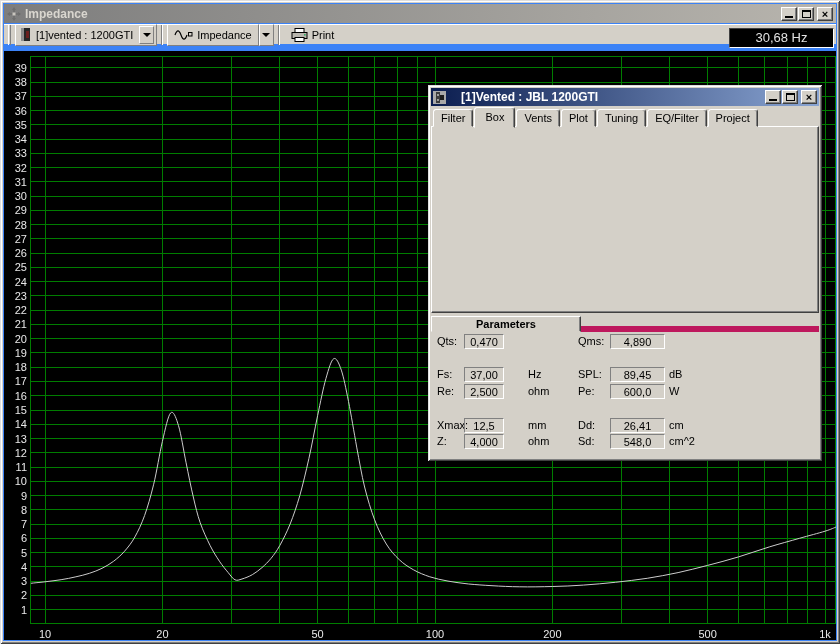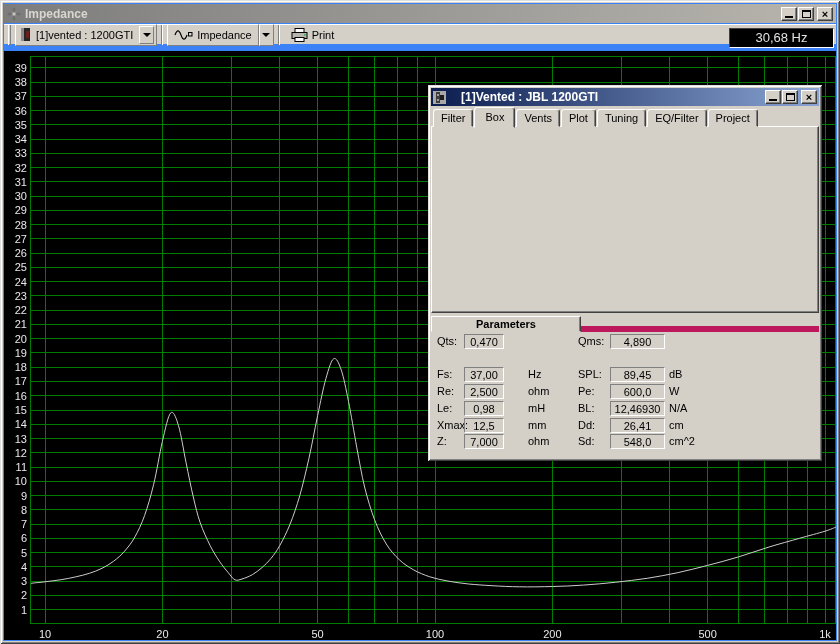--- a/index.html
+++ b/index.html
@@ -371,39 +371,31 @@
           <span class="pr-unit">dB</span>
         </div>
         <div class="param-row" style="top: 50.1px;">
           <span class="pl-label">Re:</span>
           <span class="pl-box pbox">2,500</span>
           <span class="pl-unit">ohm</span>
           <span class="pr-label">Pe:</span>
           <span class="pr-box pbox">600,0</span>
           <span class="pr-unit">W</span>
         </div>
-        <div class="param-row" style="top: 66.8px;">
-          <span class="pl-label">Le:</span>
-          <span class="pl-box pbox">0,98</span>
-          <span class="pl-unit">mH</span>
-          <span class="pr-label">BL:</span>
-          <span class="pr-box pbox">12,46930</span>
-          <span class="pr-unit">N/A</span>
-        </div>
         <div class="param-row" style="top: 83.5px;">
           <span class="pl-label">Xmax:</span>
           <span class="pl-box pbox">12,5</span>
           <span class="pl-unit">mm</span>
           <span class="pr-label">Dd:</span>
           <span class="pr-box pbox">26,41</span>
           <span class="pr-unit">cm</span>
         </div>
         <div class="param-row" style="top: 100.2px;">
           <span class="pl-label">Z:</span>
-          <span class="pl-box pbox">7,000</span>
+          <span class="pl-box pbox">4,000</span>
           <span class="pl-unit">ohm</span>
           <span class="pr-label">Sd:</span>
           <span class="pr-box pbox">548,0</span>
           <span class="pr-unit">cm^2</span>
         </div>
       </div>
   </div>
 
 </div>
 

